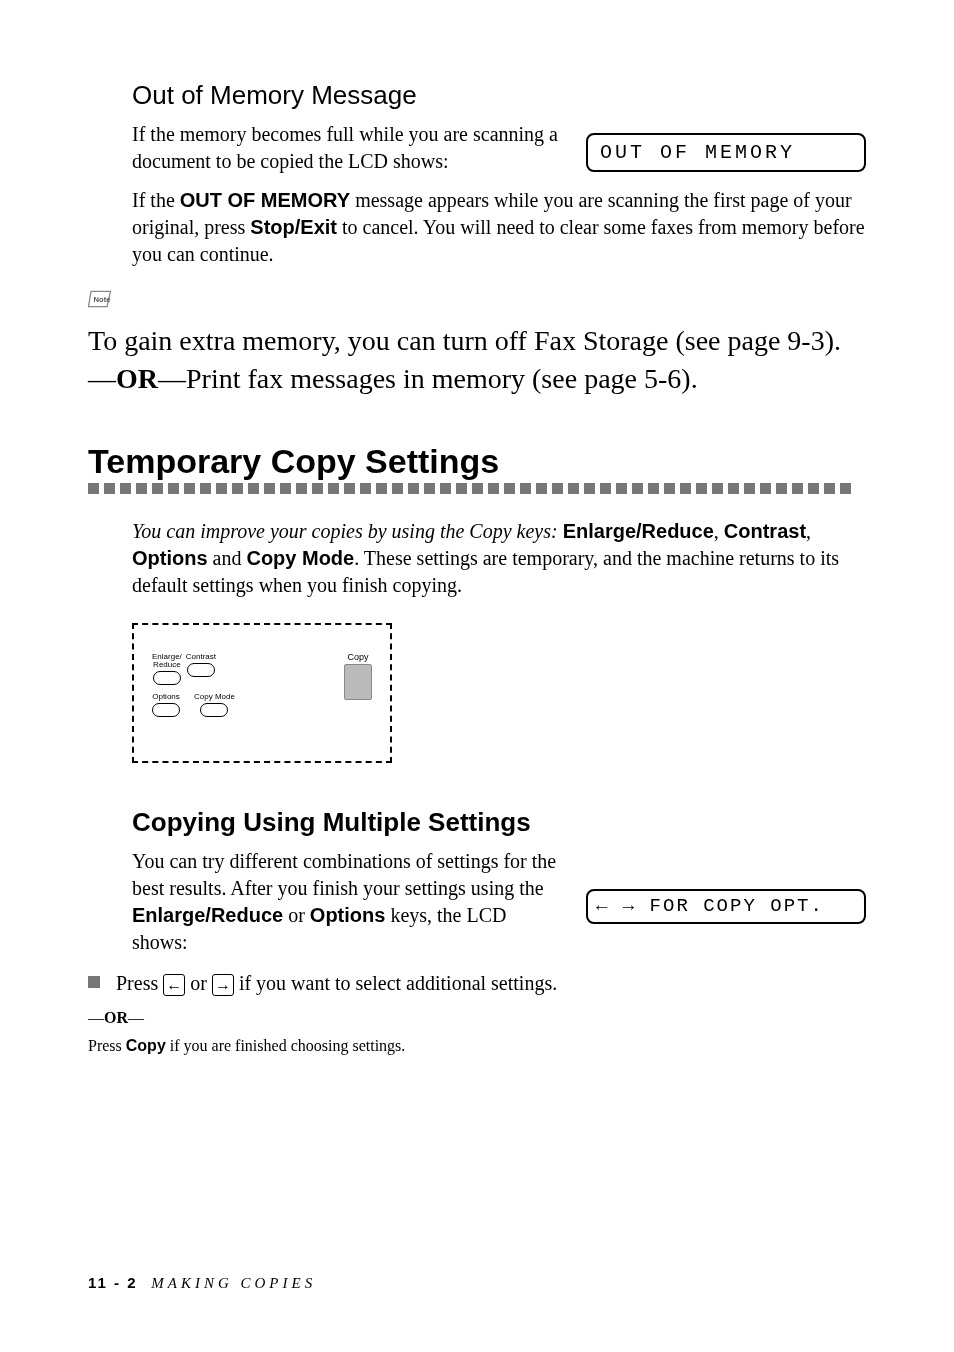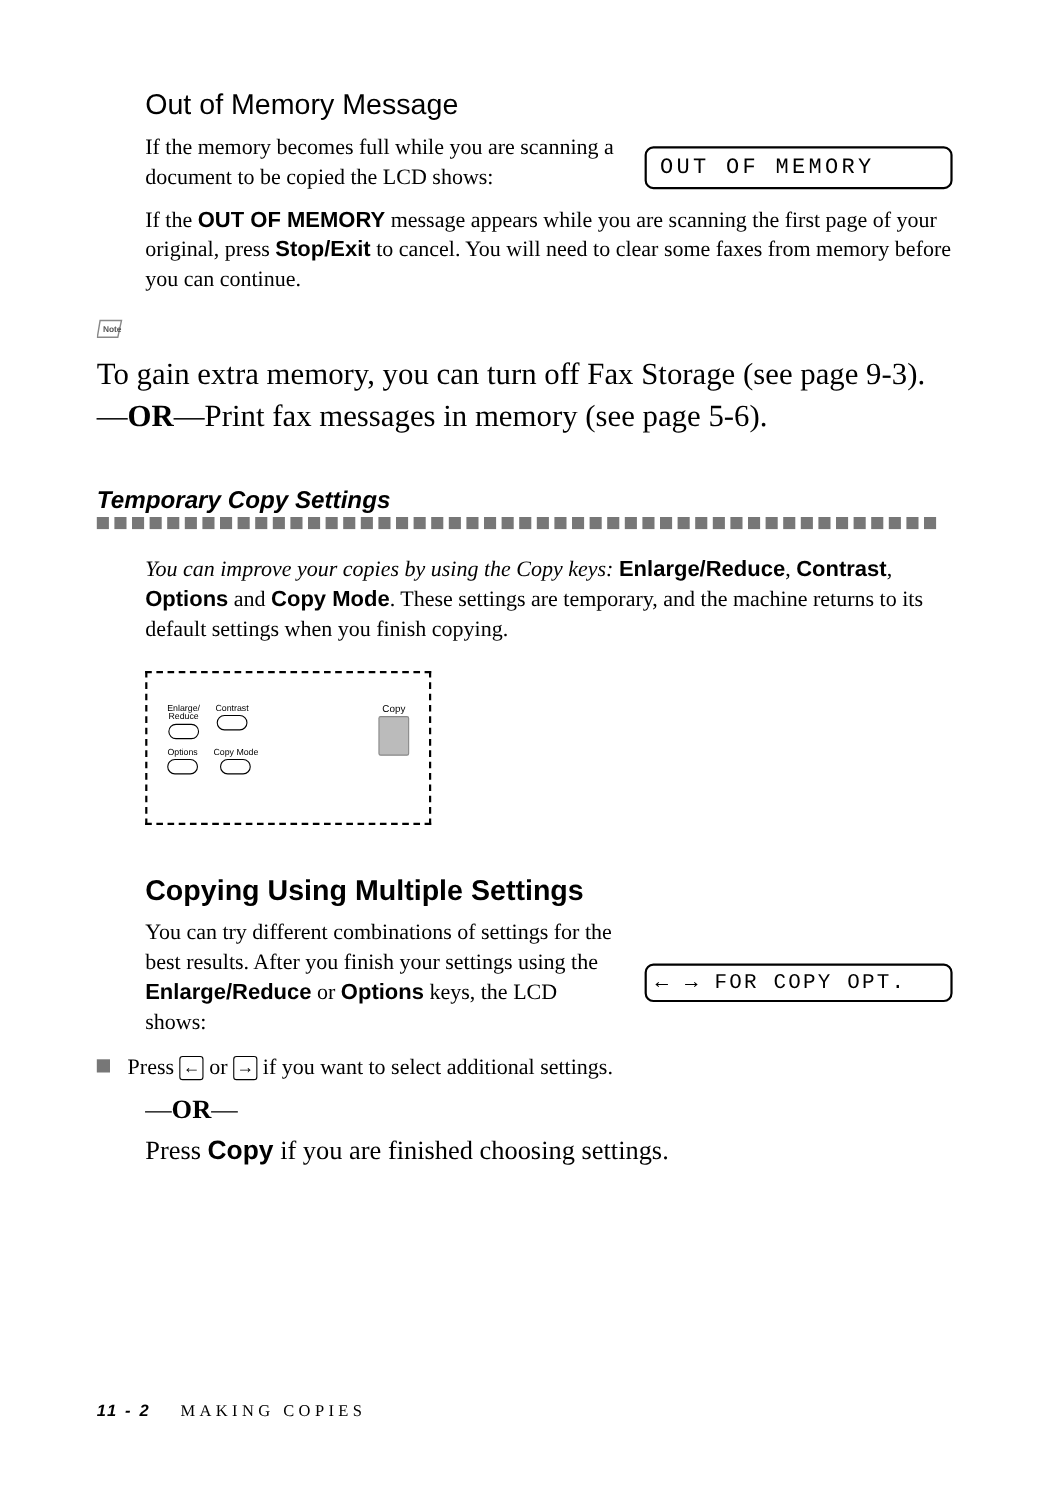--- a/index.html
+++ b/index.html
@@ -70,23 +70,22 @@
       height: 22px;
       flex-shrink: 0;
       margin-top: 2px;
     }
     .note-text {
       font-size: 28px;
       line-height: 1.35;
     }
     .main-heading {
       font-family: Arial, Helvetica, sans-serif;
-      font-style: italic;
       font-weight: bold;
-      font-size: 22px;
+      font-size: 34px;
       margin-top: 44px;
       margin-bottom: 2px;
     }
     .dashed-line {
       display: flex;
       gap: 5px;
       margin-bottom: 24px;
     }
     .dash-sq {
       width: 11px;
@@ -182,41 +181,40 @@
       border: 1.5px solid #000;
       border-radius: 3px;
       width: 22px;
       height: 22px;
       text-align: center;
       line-height: 20px;
       vertical-align: middle;
       font-size: 16px;
     }
     .or-line {
-      margin-left: 44px;
-      font-size: 24px;
+      font-size: 16px;
       margin-top: 12px;
     }
     .footer {
       position: absolute;
       bottom: 60px;
       left: 88px;
       font-size: 15px;
       letter-spacing: 1px;
     }
     .footer .page-num {
       font-weight: bold;
       letter-spacing: 2px;
       font-family: Arial, sans-serif;
-      font-style: italic;
     }
     .footer .chapter {
       font-family: 'Times New Roman', serif;
       letter-spacing: 4px;
-      margin-left: 22px;
+      margin-left: 9px;
+      font-style: italic;
     }
   </style>
 </head>
 <body>
 
 <h2 class="section-heading">Out of Memory Message</h2>
 
 <div class="body-row">
   <div class="body-text body-text-col">If the memory becomes full while you are scanning a document to be copied the LCD shows:</div>
   <div class="lcd-box">OUT OF MEMORY</div>
@@ -290,21 +288,21 @@
 </div>
 
 <div class="temp-row">
   <div class="temp-text">
     <span class="italic">You can improve your copies by using the Copy keys:</span>
     <span> </span><span class="bold-sans">Enlarge/Reduce</span><span>, </span><span class="bold-sans">Contrast</span><span>, </span><span class="bold-sans">Options</span><span> and </span><span class="bold-sans">Copy Mode</span><span>. These settings are temporary, and the machine returns to its default settings when you finish copying.</span>
   </div>
   <div class="panel-box">
     <div class="panel-inner">
       <div>
-        <div style="display:flex;gap:14px;">
+        <div style="display:flex;gap:4px;">
           <div class="panel-col">
             <div class="panel-label" style="white-space:pre;">Enlarge/
 Reduce</div>
             <div class="oval-btn"></div>
           </div>
           <div class="panel-col">
             <div class="panel-label">Contrast</div>
             <div class="oval-btn"></div>
           </div>
         </div>

